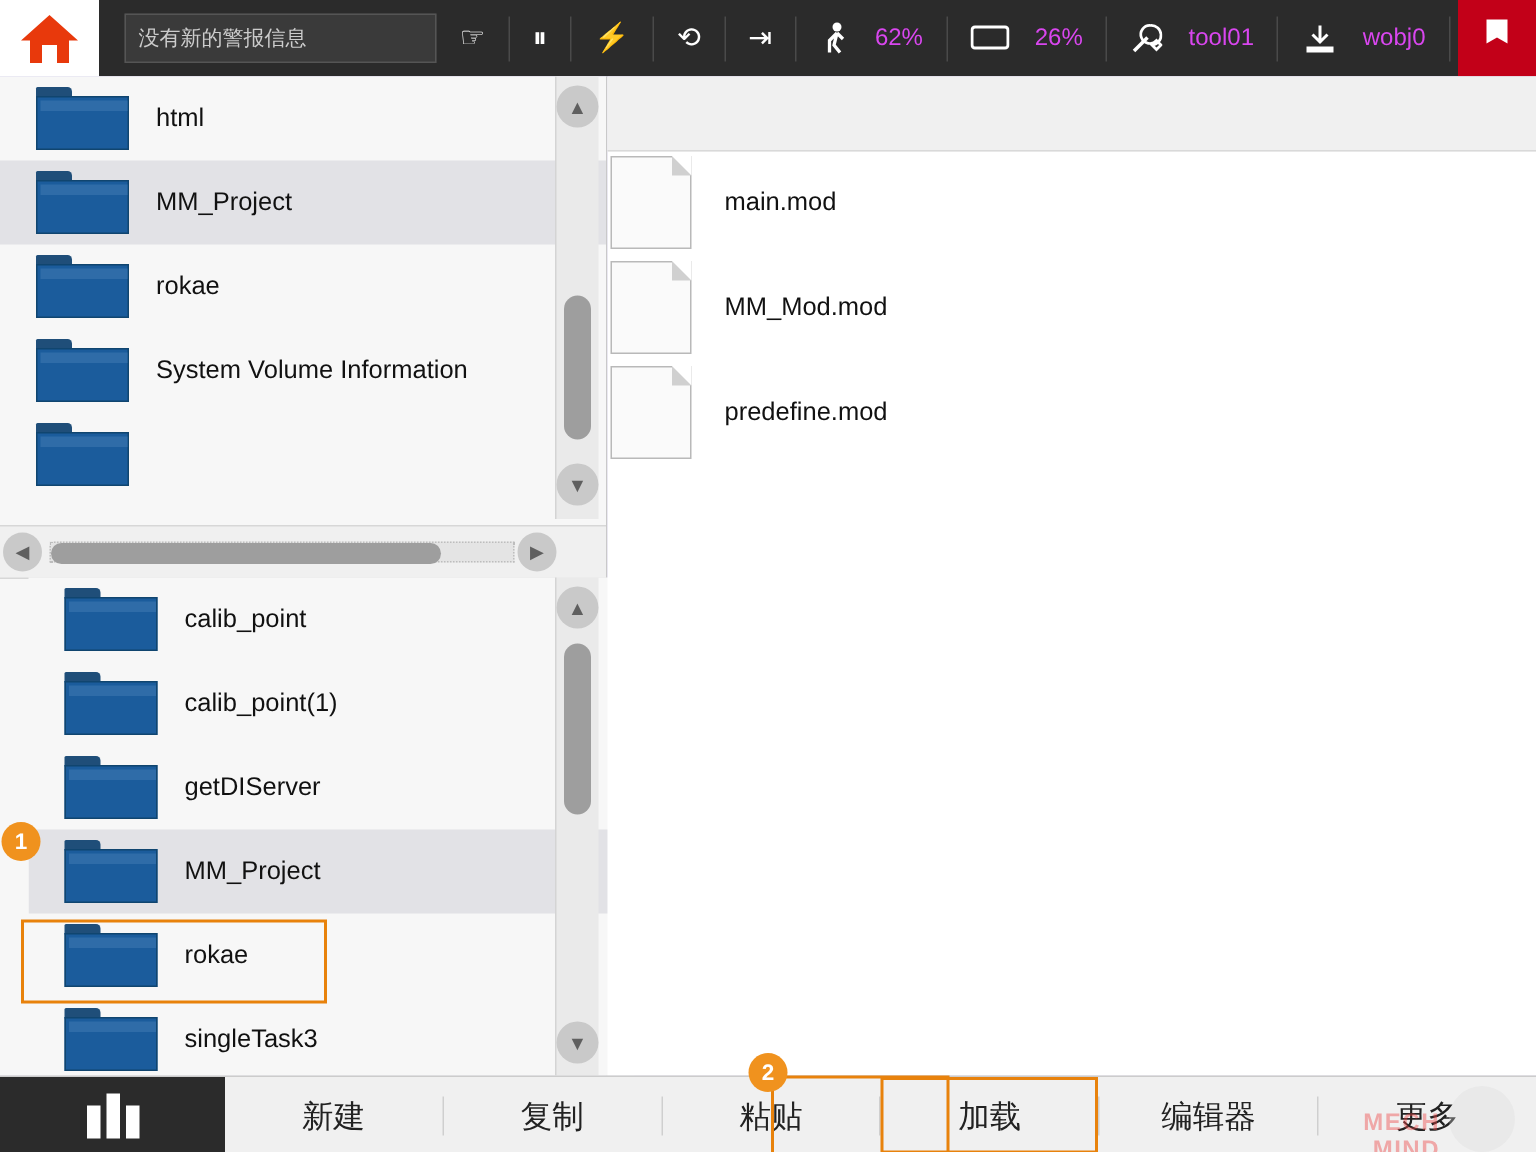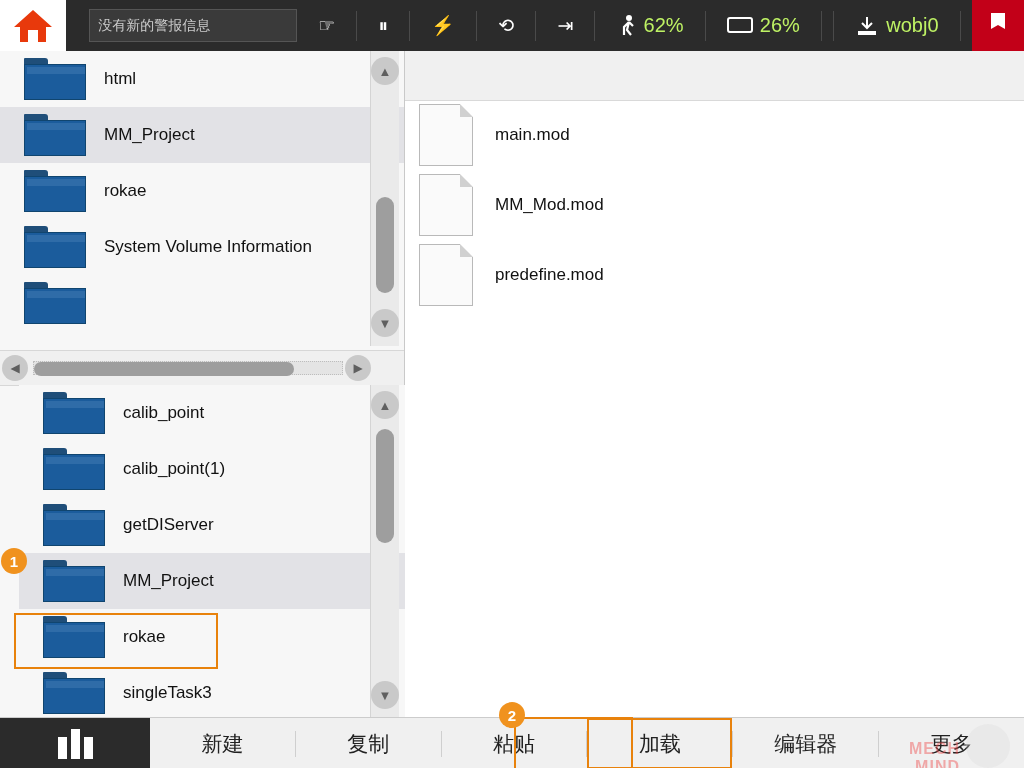--- a/index.html
+++ b/index.html
@@ -61,23 +61,23 @@
     color: #ffffff;
     font-size: 19px;
     line-height: 1;
   }
   .tb-sep {
     width: 1px;
     height: 30px;
     background: #4a4a4a;
   }
   .tb-val {
-    color: #bef264;
-    font-size: 20px;
-    margin-left: 7px;
+    color: #d946ef;
+    font-size: 16px;
+    margin-left: 17px;
   }
   .red-flag {
     width: 52px; height: 51px;
     background: #c20018;
     display: flex;
     align-items: center;
     justify-content: center;
   }
 
   
@@ -229,21 +229,21 @@
     position: absolute;
     left: 0; top: 0;
     width: 619px; height: 49px;
     background: #f0f0f0;
     border-bottom: 1px solid #d9d9d9;
   }
   .file-row {
     height: 70px;
     display: flex;
     align-items: center;
-    padding-left: 14px;
+    padding-left: 2px;
   }
   .file-ico {
     width: 52px; height: 60px;
     background: #fafafa;
     border: 1px solid #b9b9b9;
     position: relative;
     flex: none;
     box-shadow: 0 0 0 0 transparent;
   }
   .file-ico:after {
@@ -403,20 +403,27 @@
   <div class="tb-sep"></div>
 
   <div class="tb-item">
     <svg width="26" height="20" viewBox="0 0 26 20">
       <rect x="1" y="2" width="24" height="14" rx="2" stroke="#fff" stroke-width="2" fill="none"></rect>
     </svg>
     <span class="tb-val">26%</span>
   </div>
   <div class="tb-sep"></div>
 
+  <div class="tb-item">
+    <svg width="22" height="22" viewBox="0 0 22 22">
+      <path d="M14 2 a6 6 0 1 0 4 10 l3 3 -3 3 -3 -3 a6 6 0 0 0 -1 -13z" fill="none" stroke="#fff" stroke-width="1.8"></path>
+      <path d="M3 19 L12 10" stroke="#fff" stroke-width="2.4"></path>
+    </svg>
+    <span class="tb-val">tool01</span>
+  </div>
   <div class="tb-sep"></div>
 
   <div class="tb-item">
     <svg width="24" height="22" viewBox="0 0 24 22">
       <path d="M12 2 L12 12 M7 8 L12 13 L17 8" stroke="#fff" stroke-width="2" fill="none"></path>
       <rect x="3" y="16" width="18" height="4" fill="#fff"></rect>
     </svg>
     <span class="tb-val">wobj0</span>
   </div>
   <div class="tb-sep"></div>

